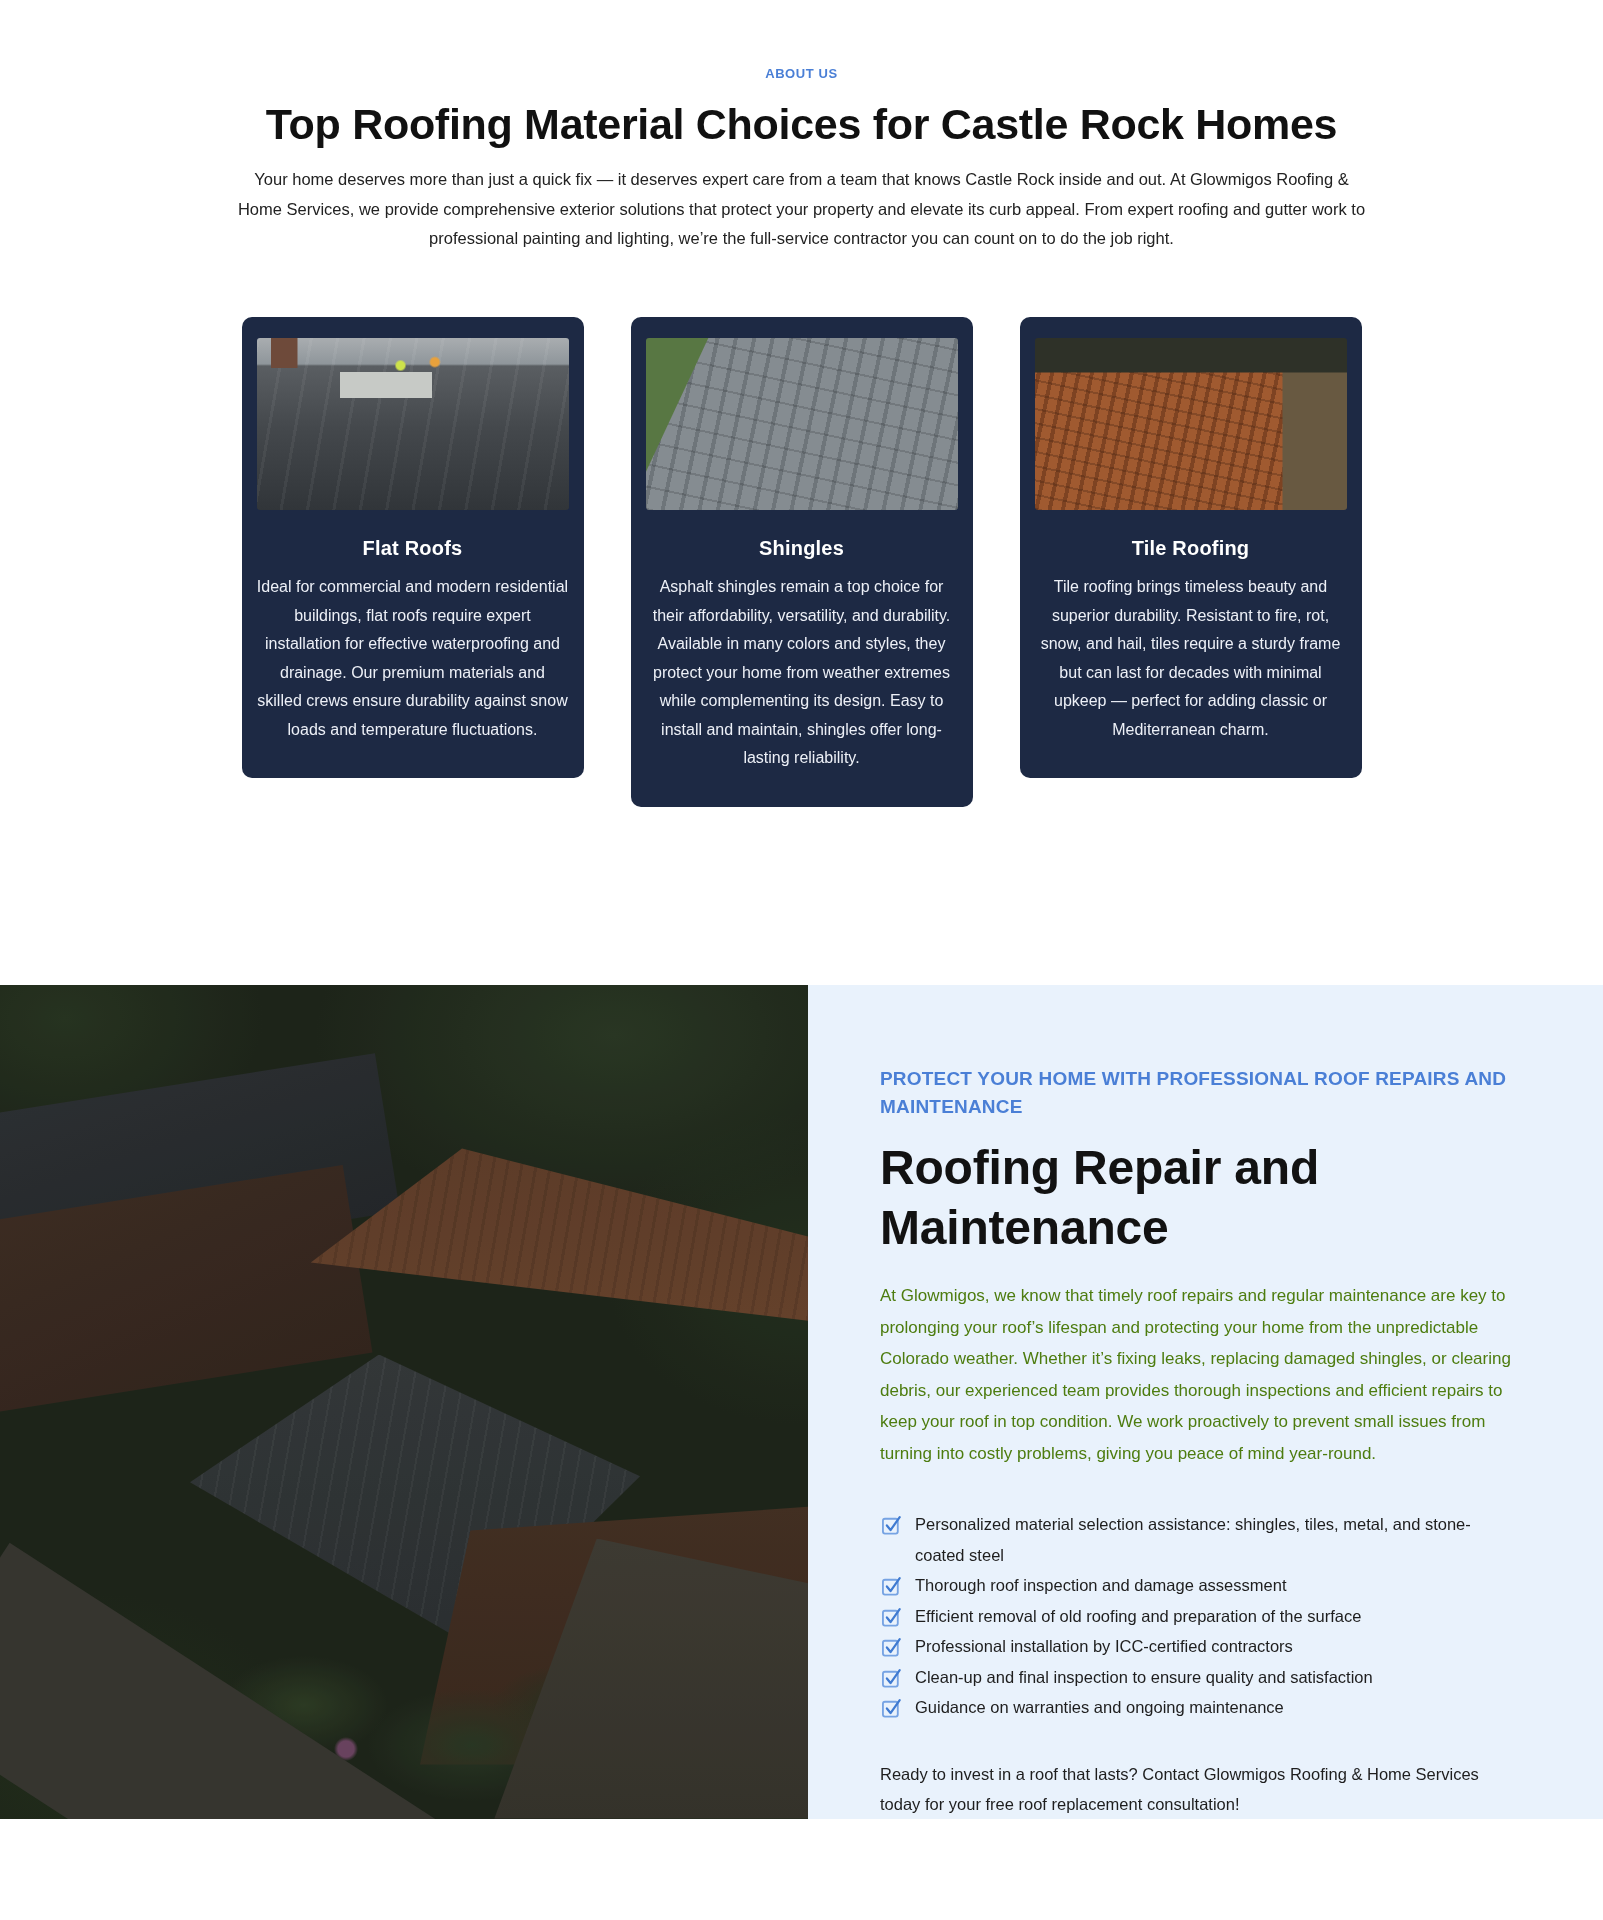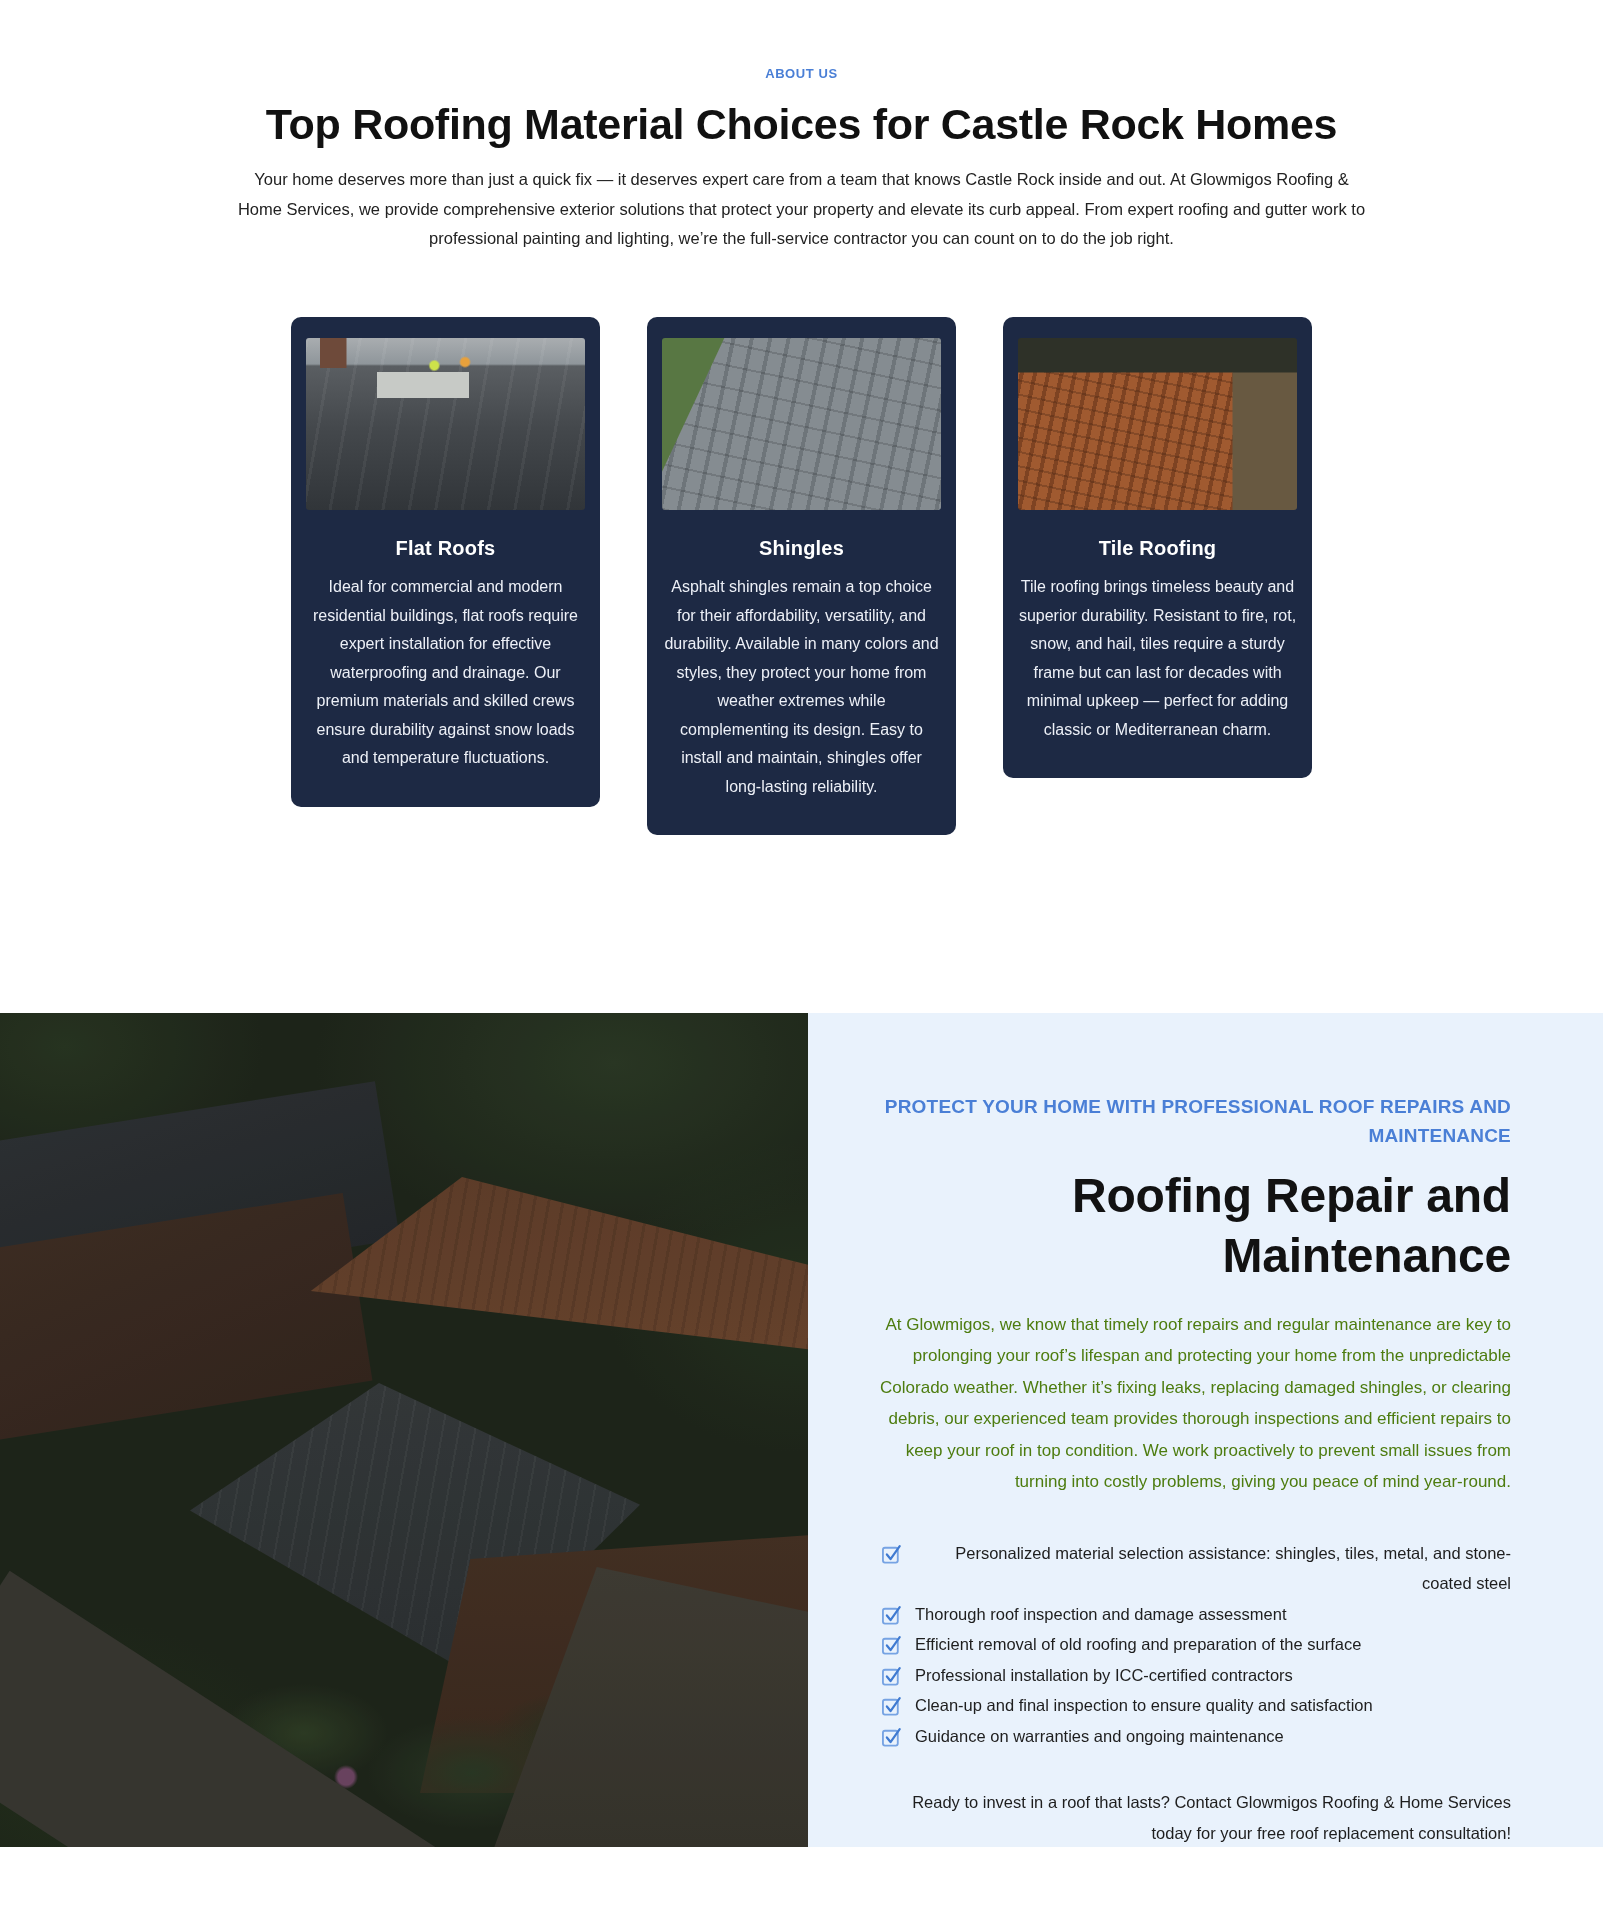--- a/index.html
+++ b/index.html
@@ -31,21 +31,21 @@
   p.intro{
     margin:14px auto 0; max-width:1140px; text-align:center;
     font-size:16.5px; line-height:1.78; color:#222;
   }
 
   .cards{
     margin-top:64px; display:flex; justify-content:center;
     gap:47px; align-items:flex-start;
   }
   .card{
-    width:309px; background:var(--card-navy); border-radius:10px;
+    width:342px; background:var(--card-navy); border-radius:10px;
     padding:21px 15px 34px; color:#eef1f7;
   }
   .card-photo{
     height:172px; border-radius:3px; width:100%;
   }
   .card h3{
     margin-top:27px; text-align:center; color:#ffffff;
     font-size:20px; font-weight:700; letter-spacing:.2px;
   }
   .card p{
@@ -132,21 +132,20 @@
     background:#413f39; transform:rotate(33deg); }
   .driveway{ right:0; bottom:0; width:320px; height:280px;
     clip-path:polygon(34% 0, 100% 16%, 100% 100%, 2% 100%);
     background:linear-gradient(180deg,#4a453c,#3f3b33);
   }
   .shade{ inset:0; background:rgba(8,10,6,.18); }
 
   .panel{
     flex:1; background:var(--panel-light-blue);
     padding:80px 92px 40px 72px;
-    text-align:right;
   }
   .panel .eyebrow2{
     color:var(--accent-blue); font-size:19px; font-weight:700;
     line-height:1.5; max-width:648px; letter-spacing:.2px;
   }
   .panel h2{
     margin:16px 0 22px; font-size:48px; font-weight:700;
     line-height:1.26; color:#121212; max-width:640px; letter-spacing:-.2px;
   }
   .panel .body{

